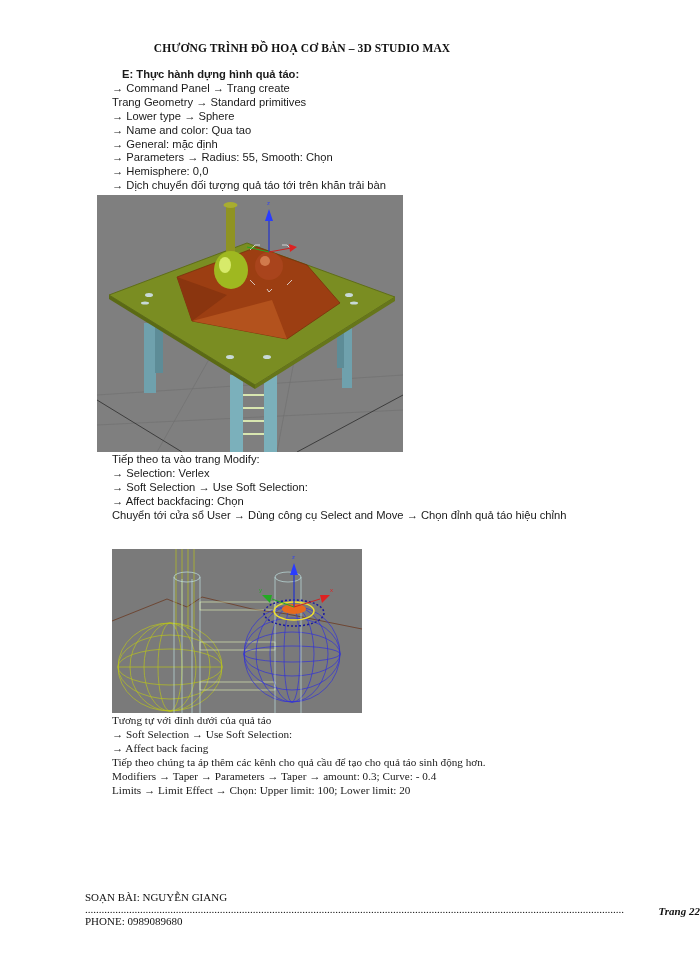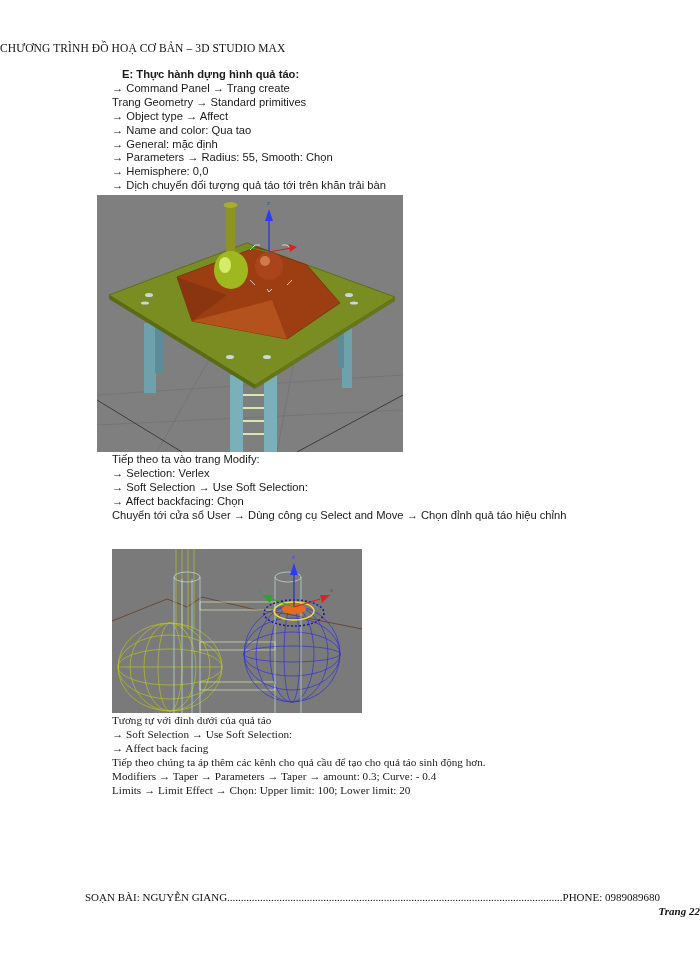--- a/index.html
+++ b/index.html
@@ -1,46 +1,47 @@
 <!DOCTYPE html>
 <html><head>
 <meta charset="utf-8">
 <style>
   html, body { margin: 0; padding: 0; background: #ffffff; }
   body { width: 700px; height: 960px; position: relative; overflow: hidden; }
   .page-header {
-    position: absolute; top: 42px; left: 0; width: 604px; 
-    font-family: "Liberation Serif", serif; font-weight: normal; font-size: 11.5px; color: #111;
+    position: absolute; top: 42px; left: 0; width: 604px; text-align: center;
+    font-family: "Liberation Serif", serif; font-weight: bold; font-size: 11.5px; color: #111;
     letter-spacing: 0.1px;
   }
   .block { position: absolute; left: 112px; font-family: "Liberation Sans", sans-serif; font-size: 11.2px; color: #1a1a1a; line-height: 13.9px; }
   .block .line { white-space: nowrap; }
   .block .line.bold { font-weight: bold; margin-left: 10px; }
   .fig { position: absolute; background: #7d7d7d; overflow: hidden; }
   .footer-line {
     position: absolute; top: 891px; left: 85px; width: 575px;
     font-family: "Liberation Serif", serif; font-size: 11px; color: #111; white-space: nowrap; overflow: hidden;
     display: flex;
+    flex-direction: column;
   }
   .footer-line .dots { flex: 1; overflow: hidden; white-space: nowrap; }
   .footer-page {
     position: absolute; top: 905px; left: 0; width: 700px; text-align: right;
     font-family: "Liberation Serif", serif; font-size: 11px; font-weight: bold; font-style: italic; color: #111;
   }
 </style>
 </head>
 <body>
 
 <div class="page-header">CHƯƠNG TRÌNH ĐỒ HOẠ CƠ BẢN – 3D STUDIO MAX</div>
 
 <div class="block" style="top:68px;">
   <div class="line bold">E: Thực hành dựng hình quả táo:</div>
   <div class="line">→ Command Panel → Trang create</div>
   <div class="line">Trang Geometry → Standard primitives</div>
-  <div class="line">→ Object type → Affect</div>
+  <div class="line">→ Lower type → Sphere</div>
   <div class="line">→ Name and color: Qua tao</div>
   <div class="line">→ General: mặc định</div>
   <div class="line">→ Parameters → Radius: 55, Smooth: Chọn</div>
   <div class="line">→ Hemisphere: 0,0</div>
   <div class="line">→ Dịch chuyển đối tượng quả táo tới trên khăn trải bàn</div>
 </div>
 
 <div class="fig" style="left:97px; top:195px; width:306px; height:257px;">
   <svg width="306" height="257" viewBox="0 0 306 257">
     <rect width="306" height="257" fill="#7f7f7f"></rect>

